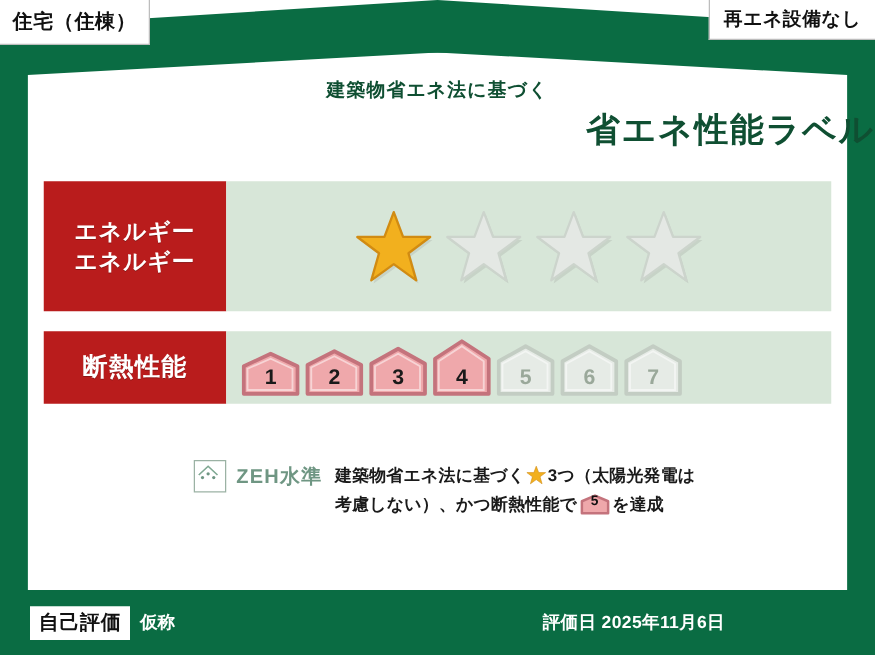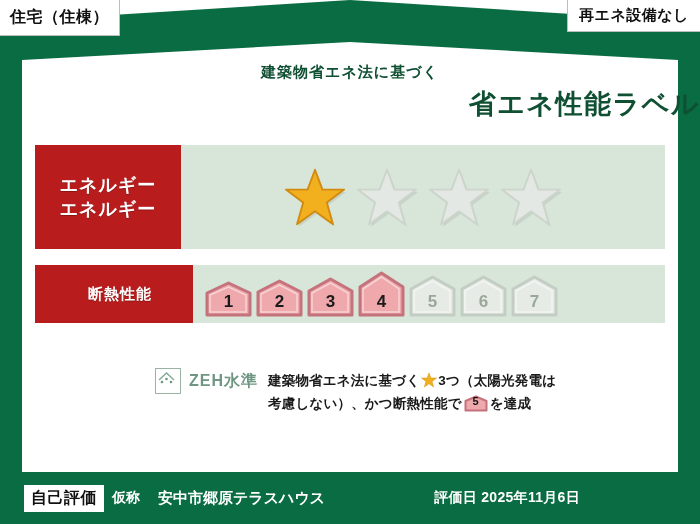--- a/index.html
+++ b/index.html
@@ -51,21 +51,21 @@
   #row-energy{left:35px;top:145px;width:630px;height:104px;}
   #row-insul{left:35px;top:265px;width:630px;height:58px;}
 
   .row-label{
     background:#b91c1c;color:#ffffff;
     display:flex;flex-direction:column;align-items:center;justify-content:center;
     font-weight:bold;font-size:18px;letter-spacing:1px;line-height:1.35;
     flex:0 0 146px;
     text-shadow:0 1px 0 rgba(0,0,0,.25);
   }
-  #row-insul .row-label{font-size:15px;padding-left:12px;}
+  #row-insul .row-label{font-size:20px;}
   .row-panel{
     flex:1;background:#d7e6d8;
     display:flex;align-items:center;
   }
   #row-energy .row-panel{justify-content:center;}
   #row-insul .row-panel{justify-content:flex-start;padding-left:12px;}
 
   
   .stars{display:flex;align-items:center;gap:10px;}
   .star{width:62px;height:60px;display:block;}
@@ -226,17 +226,16 @@
     <span>建築物省エネ法に基づく</span><span class="inline-star" id="inline-star"><svg viewBox="0 0 100 96" width="16" height="16">
           <polygon points="50,4 62,36 97,36 69,57 79,92 50,71 21,92 31,57 3,36 38,36" fill="#f2b01e" stroke="#d18b12" stroke-width="3" stroke-linejoin="round"></polygon>
         </svg></span><span>3つ（太陽光発電</span><span>は考慮しない）、かつ断熱性能で</span><span class="inline-badge" id="inline-badge"><svg width="24" height="17" viewBox="0 0 24 17" style="display:block">
           <polygon points="1.5,6 12,1.5 22.5,6 22.5,15.5 1.5,15.5" fill="#efa8ab" stroke="#c4737c" stroke-width="2" stroke-linejoin="round"></polygon>
         </svg><span class="num">5</span></span><span>を達成</span>
   </div>
 
   <div id="bottom">
     <span id="self-eval">自己評価</span>
     <span id="prov-label">仮称</span>
-    <span id="building-name">安中市郷原テラスハウス</span>
     <span id="eval-date">評価日 2025年11月6日</span>
   </div>
 
 </div>
 
 </body></html>

